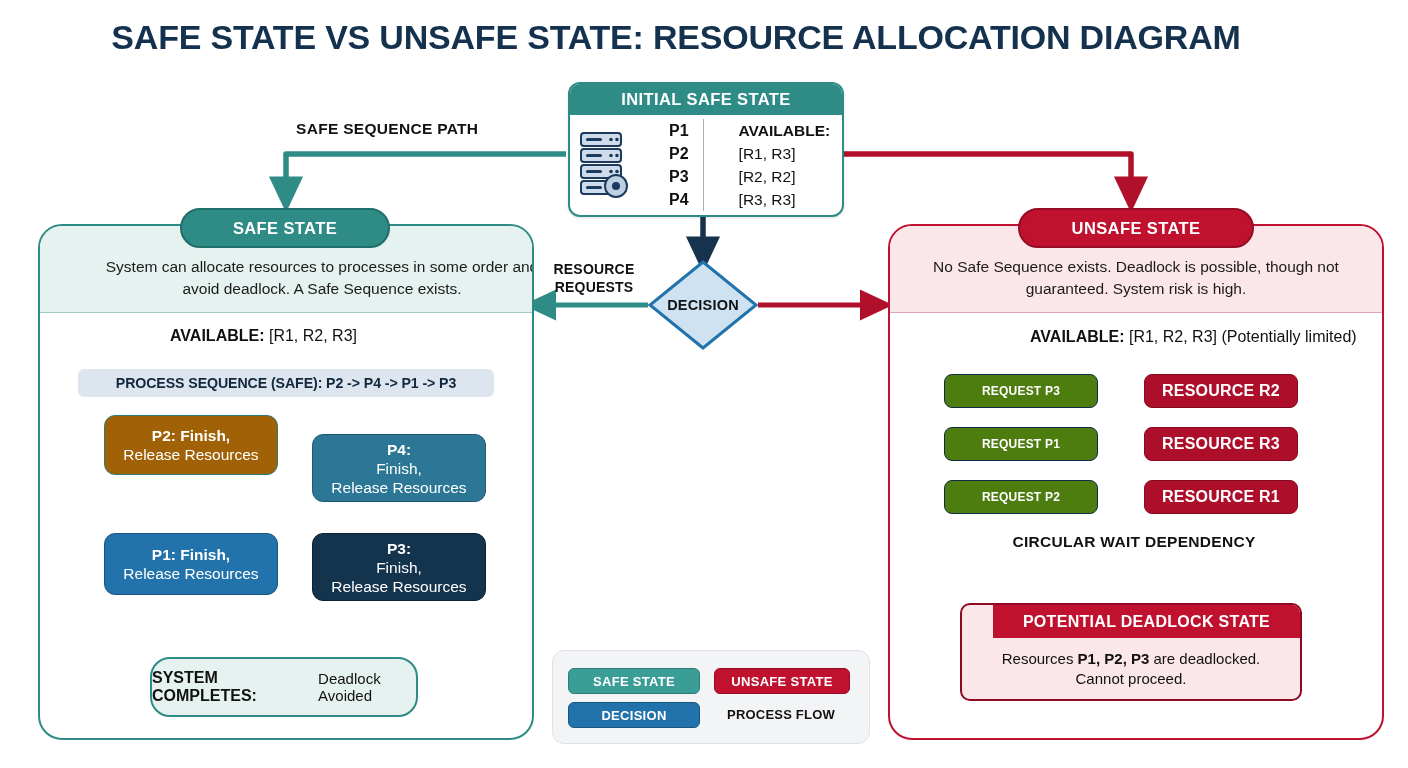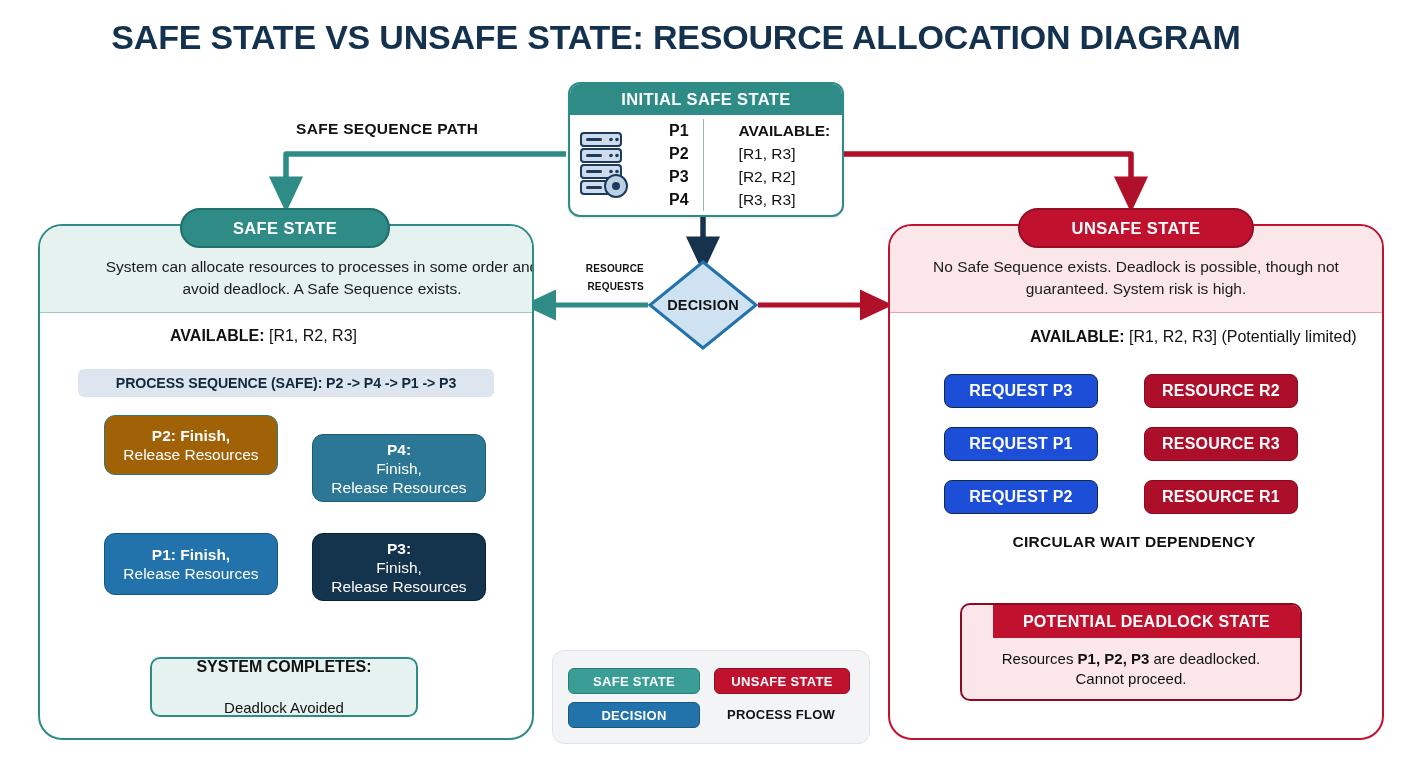--- a/index.html
+++ b/index.html
@@ -85,22 +85,22 @@
   .pbox{position:absolute;border-radius:11px;
     display:flex;align-items:center;justify-content:center;
     text-align:center;color:#fff;line-height:19px;}
   #p2box{left:104px;top:415px;width:172px;height:58px;background:#a16207;border:1.5px solid #2a7d77;font-size:15.5px;}
   #p4box{left:312px;top:434px;width:172px;height:66px;background:#2b7795;border:1.5px solid #1f5a73;font-size:15.5px;}
   #p1box{left:104px;top:533px;width:172px;height:60px;background:#2272ab;border:1.5px solid #18567f;font-size:15.5px;}
   #p3box{left:312px;top:533px;width:172px;height:66px;background:#14334d;border:1.5px solid #0c2233;font-size:15.5px;}
   .pbox b{font-weight:bold;}
   #sys-complete{
     left:150px;top:657px;width:264px;height:56px;
-    background:#e6f2f0;border:2px solid #2e8b86;border-radius:10px;
-    display:flex;flex-direction:column;align-items:center;justify-content:center;
+    background:#e6f2f0;border:2px solid #2e8b86;border-radius:20px;
+    display:flex;flex-direction:row;align-items:center;justify-content:center;
     color:#111;
     gap:23px;
   }
   #sys-complete .t1{font-weight:bold;font-size:16px;}
   #sys-complete .t2{font-size:15px;}
   
   #unsafe-panel{
     left:888px;top:224px;width:492px;height:512px;
     border:2.5px solid #c0112f;border-radius:24px;background:#fff;
     overflow:hidden;
@@ -116,24 +116,24 @@
   }
   #unsafe-badge{
     left:1018px;top:208px;width:232px;height:36px;
     background:#c0112f;border:2px solid #960c25;
     font-size:16.5px;letter-spacing:.4px;z-index:6;
   }
   #unsafe-avail{
     left:1030px;top:328px;font-size:16px;color:#111;
   }
   #unsafe-avail b{font-weight:bold;}
-  .reqbox{position:absolute;width:152px;height:32px;background:#1d4ed8;
+  .reqbox{position:absolute;width:152px;height:32px;background:#4d7c0f;
     border-radius:8px;border:1.5px solid #122b45;
     display:flex;align-items:center;justify-content:center;
-    color:#fff;font-weight:bold;font-size:16px;letter-spacing:.2px;}
+    color:#fff;font-weight:bold;font-size:12px;letter-spacing:.2px;}
   .resbox{position:absolute;width:152px;height:32px;background:#ad0f2b;
     border-radius:8px;border:1.5px solid #85091f;
     display:flex;align-items:center;justify-content:center;
     color:#fff;font-weight:bold;font-size:16px;letter-spacing:.2px;}
   #circular-label{
     left:888px;top:533px;width:492px;text-align:center;
     font-size:15.5px;font-weight:bold;color:#111;letter-spacing:.3px;
   }
   #deadlock-card{
     left:960px;top:603px;width:338px;height:94px;
@@ -157,22 +157,22 @@
   #decision .dlabel{
     position:absolute;left:0;top:0;width:106px;height:86px;
     display:flex;align-items:center;justify-content:center;
     font-weight:bold;font-size:14.5px;color:#111;letter-spacing:.2px;
   }
   
   #safe-path-label{
     left:296px;top:120px;font-size:15.5px;font-weight:bold;color:#111;letter-spacing:.3px;
   }
   #resource-req-label{
-    left:544px;top:260px;width:100px;text-align:right;
-    font-size:10px;font-weight:bold;color:#111;line-height:18px;letter-spacing:.2px;
+    left:544px;top:260px;width:100px;text-align:center;
+    font-size:14px;font-weight:bold;color:#111;line-height:18px;letter-spacing:.2px;
   }
   
   #legend{
     left:552px;top:650px;width:316px;height:92px;
     background:#f2f4f6;border:1.5px solid #dfe3e8;border-radius:12px;
   }
   .lg-pill{position:absolute;height:24px;border-radius:6px;
     display:flex;align-items:center;justify-content:center;
     color:#fff;font-weight:bold;font-size:13px;letter-spacing:.3px;}
   #lg-safe{left:568px;top:668px;width:130px;background:#3a9e96;border:1.5px solid #2a7d77;}

